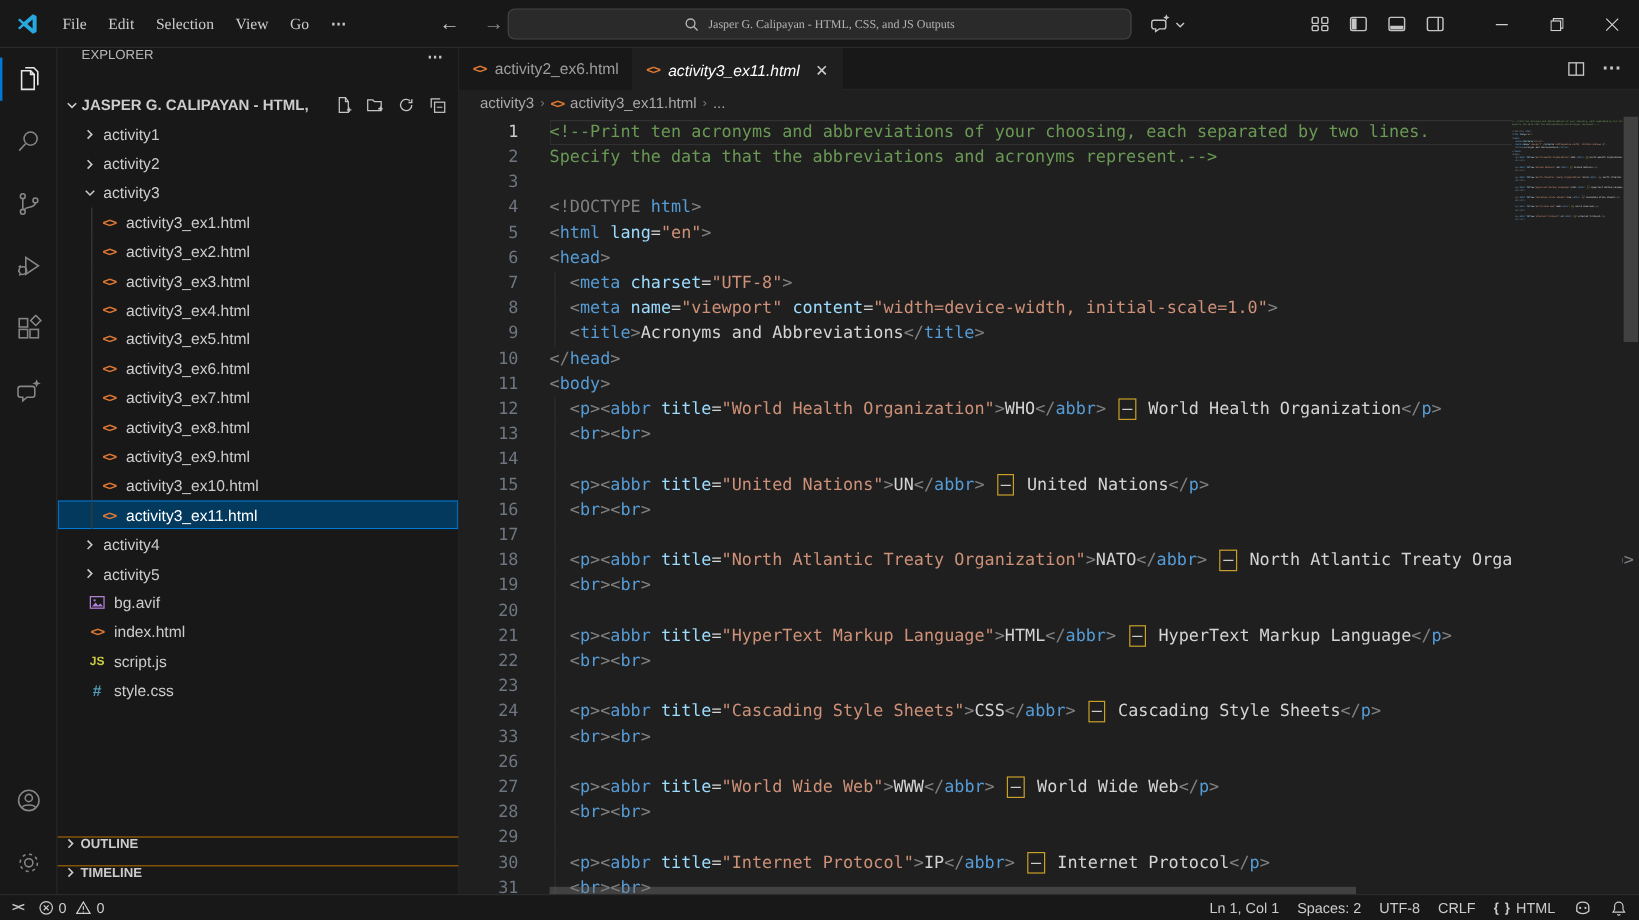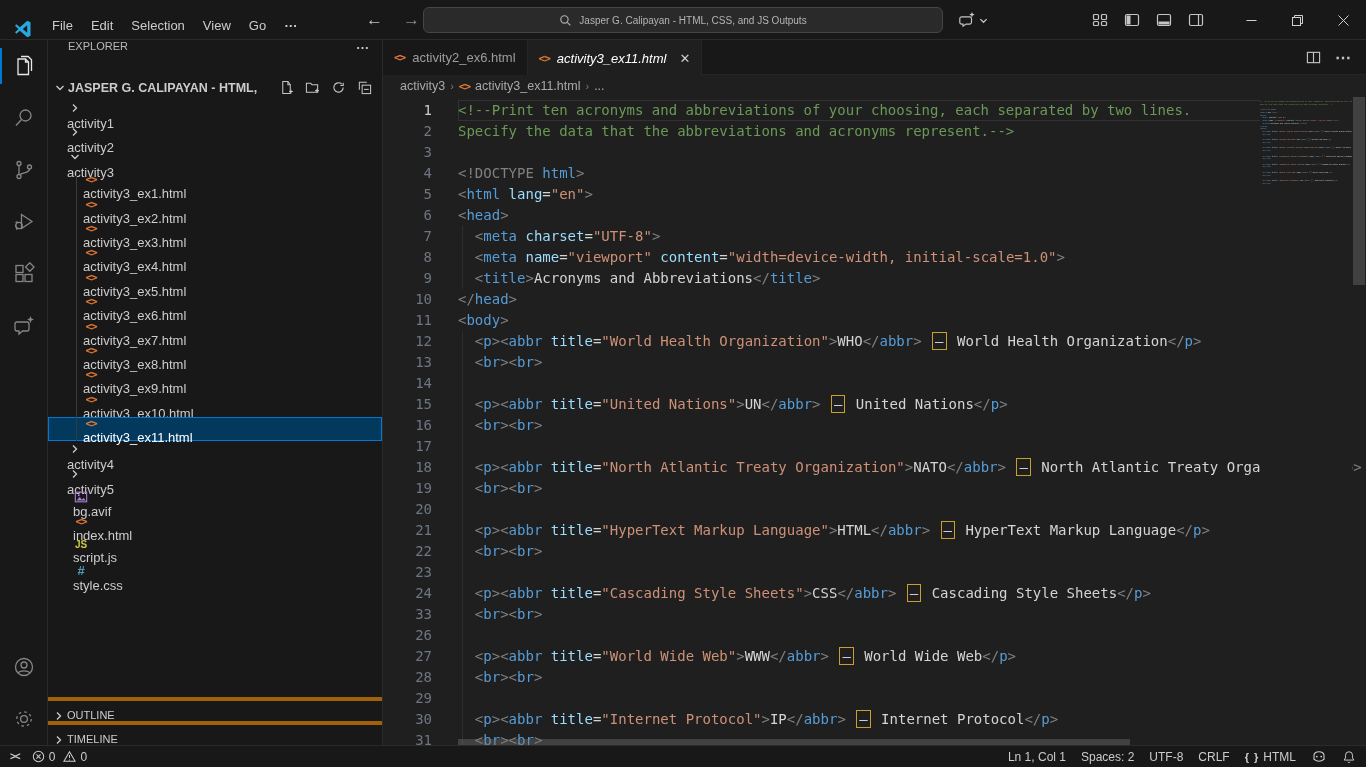--- a/index.html
+++ b/index.html
@@ -2,21 +2,21 @@
 <html><head>
 <meta charset="utf-8">
 <style>
   * { margin:0; padding:0; box-sizing:border-box; }
   html,body { background:#000; }
   #app { position:relative; width:1366px; height:767px; background:#1f1f1f; overflow:hidden;
          font-family:"Liberation Sans",sans-serif; color:#ccc; }
 
   
   #titlebar { position:absolute; top:0; left:0; right:0; height:40px; background:#181818;
-              border-bottom:1px solid #2b2b2b; display:flex; align-items:flex-end; z-index:10; }
+              border-bottom:1px solid #2b2b2b; display:flex; align-items:center; z-index:10;font-family:Liberation Serif, serif; }
   #vscode-logo { width:20px; height:20px; margin:0 10px 0 13px; flex:none; }
   .menu-item { padding:0 9px; font-size:13px; color:#cccccc; height:26px; line-height:26px; border-radius:5px; cursor:default; }
   #nav-arrows { position:absolute; left:366px; top:0; height:40px; display:flex; align-items:center; gap:20px;
                 font-size:17px; color:#c5c5c5; }
   #nav-arrows .fwd { color:#8a8a8a; }
   #search-box { position:absolute; left:50%; top:7px; transform:translateX(-50%); width:520px; height:26px;
                 background:#2a2a2a; border:1px solid #454545; border-radius:6px; display:flex; align-items:center;
                 justify-content:center; gap:7px; font-size:10px; color:#b4b4b4; }
   #tb-copilot { position:absolute; left:958px; top:0; height:40px; display:flex; align-items:center; gap:3px; color:#c5c5c5; }
   #tb-layouts { position:absolute; right:162px; top:0; height:40px; display:flex; align-items:center; gap:16px; }
@@ -38,34 +38,34 @@
 
   
   #sidebar { width:335px; background:#181818; border-right:1px solid #2b2b2b; display:flex; flex-direction:column; flex:none; font-size:13px; }
   #sb-title-row { height:35px; flex:none; display:flex; padding:0 12px 0 20px; }
   #sb-title { font-size:11px; color:#b8b8b8; }
   #sb-title-row .more { margin-left:auto; color:#c5c5c5; letter-spacing:1px; font-weight:bold; }
   #sb-section-row { height:25px; flex:none; display:flex; align-items:center; padding:0 10px 0 4px; color:#cccccc; }
   #sb-section { font-weight:700; font-size:12.5px; white-space:nowrap; overflow:hidden; max-width:190px; }
   #sb-actions { margin-left:auto; display:flex; gap:11px; color:#c5c5c5; }
   #tree { flex:none; }
-  .tree-row { position:relative; height:24.4px; display:flex; color:#cccccc; cursor:default;flex-direction:column; }
+  .tree-row { position:relative; height:24.4px; display:flex; align-items:center; color:#cccccc; cursor:default; }
   .tree-row .chev { width:16px; height:16px; margin-right:3px; flex:none; display:flex; align-items:center; justify-content:center; }
   .tree-row.d0f { padding-left:19px; }
   .tree-row.d0file { padding-left:25px; }
   .tree-row.d1file { padding-left:35px; }
   .tree-row.d1file::before { content:""; position:absolute; left:28px; top:0; bottom:0; border-left:1px solid #3a3a3a; }
   .tree-row .fic { width:16px; margin-right:6px; flex:none; display:flex; align-items:center; justify-content:center; }
   .tree-row.selected { background:#04395e; box-shadow:inset 0 0 0 1px #0078d4; color:#ffffff; }
   .fi-html { color:#e37933; font-weight:700; font-size:11px; letter-spacing:-1px; font-family:"DejaVu Sans Mono",monospace; }
   .fi-js { color:#cbcb41; font-weight:700; font-size:10px; }
   .fi-css { color:#519aba; font-weight:700; font-size:13px; }
   #sb-spacer { flex:1; }
-  .sb-panel { height:24px; flex:none; border-top:4px solid #a16207; display:flex; align-items:flex-end; gap:3px;
-              padding-left:6px; font-weight:400; font-size:11px; color:#cccccc; }
+  .sb-panel { height:24px; flex:none; border-top:1px solid #a16207; display:flex; align-items:flex-start; gap:3px;
+              padding-left:6px; font-weight:700; font-size:11px; color:#cccccc; }
 
   
   #editor-group { flex:1; display:flex; flex-direction:column; min-width:0; background:#1f1f1f; }
   #tabbar { height:35px; flex:none; background:#181818; display:flex; border-bottom:1px solid #252526; }
   .tab { display:flex; align-items:center; gap:7px; padding:0 11px; font-size:13px; color:#9d9d9d;
          background:#181818; border-right:1px solid #252526; height:35px; }
   .tab.active { background:#1f1f1f; color:#ffffff; font-style:italic; height:36px; margin-bottom:-1px; }
   .tab .close { font-style:normal; color:#cccccc; margin-left:6px; font-size:13px; }
   #tab-actions { margin-left:auto; display:flex; align-items:center; gap:14px; padding-right:14px; color:#c5c5c5; }
   #breadcrumbs { height:22px; flex:none; display:flex; align-items:center; padding-left:17px; gap:5px;

